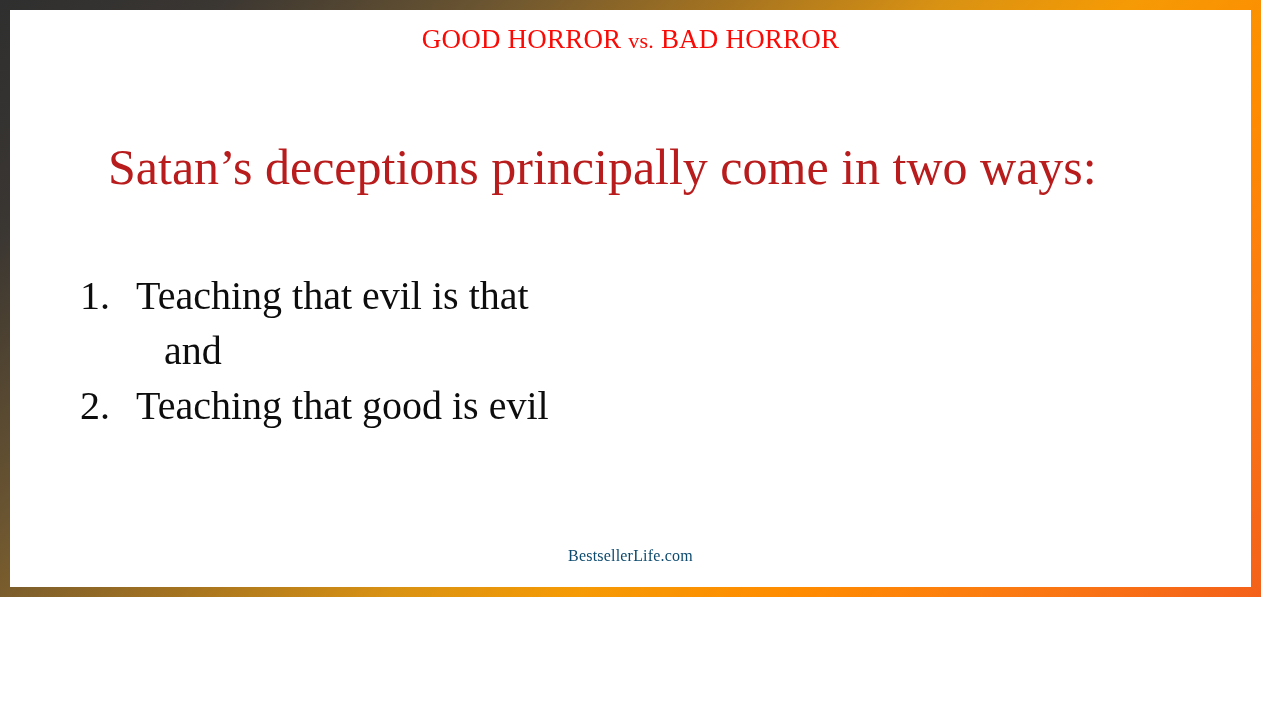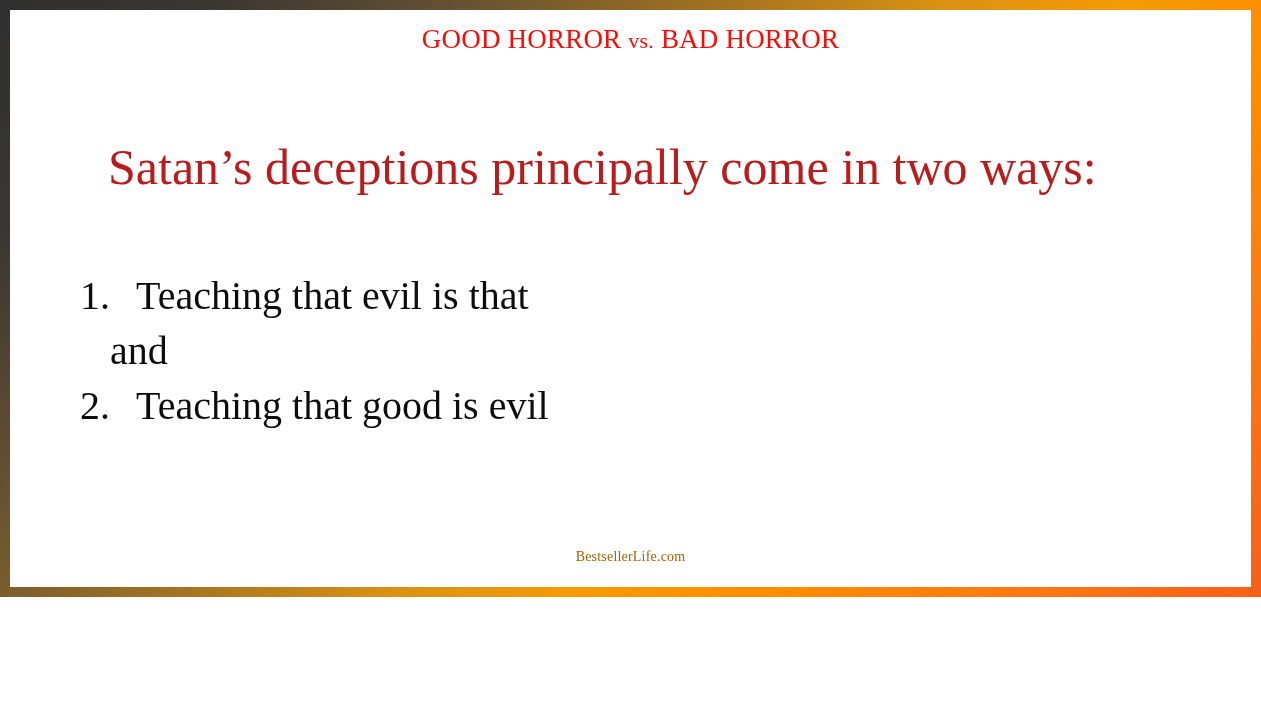--- a/index.html
+++ b/index.html
@@ -83,31 +83,31 @@
   }
   .list-marker {
     width: 56px;
     flex: 0 0 56px;
     text-align: left;
   }
   .list-text {
     flex: 1 1 auto;
   }
   .sub-line {
-    margin-left: 30px;
+    margin-left: 84px;
   }
 
   .footer-watermark {
     position: absolute;
     left: 0;
     right: 0;
     bottom: 20px;
     text-align: center;
-    color: #a16207;
-    font-size: 14px;
+    color: #0c4a6e;
+    font-size: 16px;
     letter-spacing: 0.2px;
     margin-top: 36px;
   }
 </style>
 </head>
 <body>
 
 <div class="slide">
   <div class="page">
 

